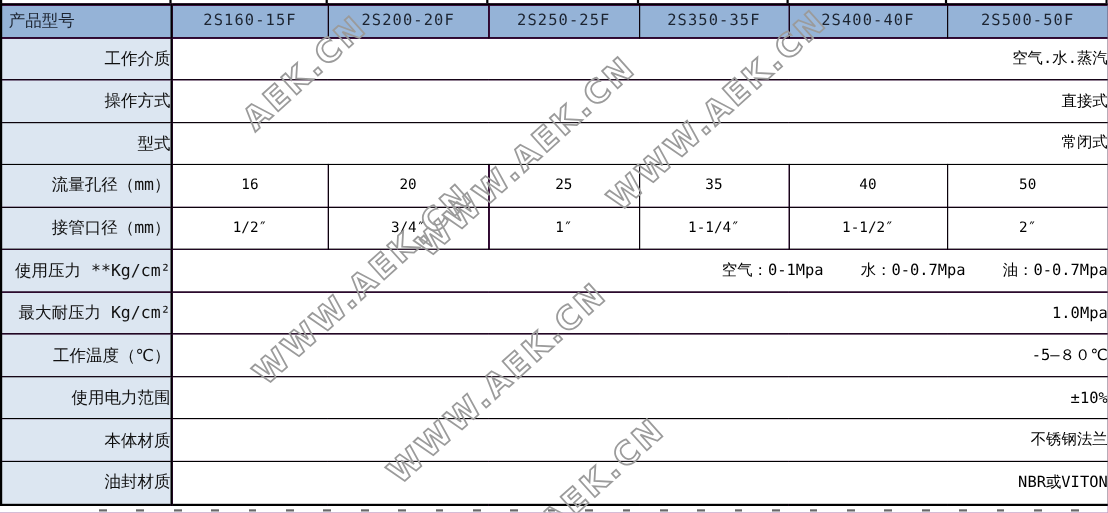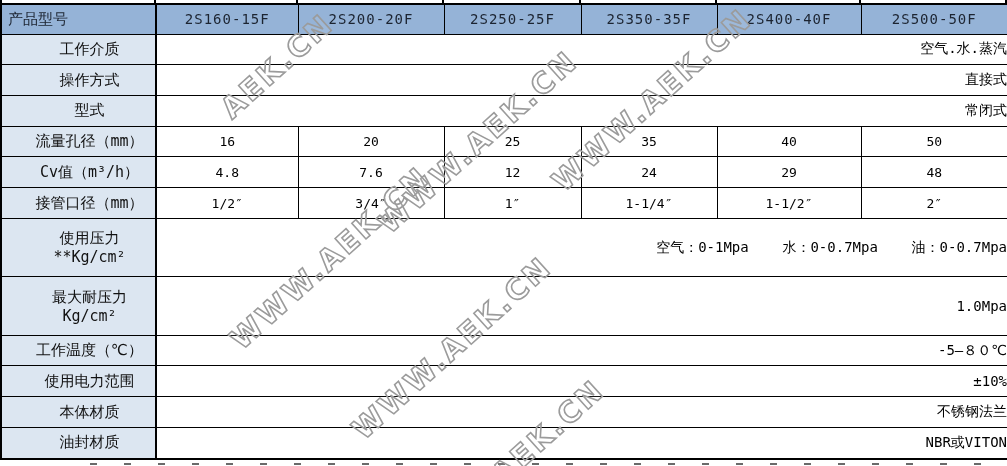--- a/index.html
+++ b/index.html
@@ -17,22 +17,22 @@
                border: 2px solid #000; }
   td, th { border: 1px solid #000; overflow: hidden; }
 
   thead tr { height: 30px; }
   th.model-head { background: #95b3d7; color: #1c2431; font-weight: normal;
                   font-size: 14px; text-align: center; letter-spacing: 1px; }
   th.corner { background: #95b3d7; color: #1c2431; font-weight: normal;
               font-size: 15px; text-align: left; padding-left: 6px;
               border-right: 2px solid #000; }
 
-  td.label-cell { background: #dce6f1; font-size: 15px; text-align: center;
-                  padding-left: 22px; border-right: 2px solid #000; color: #111; }
+  td.label-cell { background: #dce6f1; font-size: 15px; text-align: right;
+                  padding-left: 6px; border-right: 2px solid #000; color: #111; }
   td.value-cell { background: #fff; font-size: 13px; text-align: center; }
   td.merged-cell { background: #fff; font-size: 14px; text-align: right; white-space: pre; }
 
   
   .wm-layer { position: absolute; left: 0; top: 0; width: 1007px; height: 466px;
               pointer-events: none; z-index: 5; }
   .wm { position: absolute; font-family: "DejaVu Sans", "Liberation Sans", sans-serif;
         font-weight: bold; font-size: 29px; letter-spacing: 3px; white-space: nowrap;
         color: rgba(255,255,255,0.08);
         -webkit-text-stroke: 1.6px #9b9b9b; }
@@ -95,29 +95,20 @@
       <tr>
         <td class="label-cell">流量孔径（mm）</td>
         <td class="value-cell">16</td>
         <td class="value-cell">20</td>
         <td class="value-cell">25</td>
         <td class="value-cell">35</td>
         <td class="value-cell">40</td>
         <td class="value-cell">50</td>
       </tr>
       <tr>
-        <td class="label-cell">Cv值（m³/h）</td>
-        <td class="value-cell">4.8</td>
-        <td class="value-cell">7.6</td>
-        <td class="value-cell">12</td>
-        <td class="value-cell">24</td>
-        <td class="value-cell">29</td>
-        <td class="value-cell">48</td>
-      </tr>
-      <tr>
         <td class="label-cell">接管口径（mm）</td>
         <td class="value-cell">1/2″</td>
         <td class="value-cell">3/4″</td>
         <td class="value-cell">1″</td>
         <td class="value-cell">1-1/4″</td>
         <td class="value-cell">1-1/2″</td>
         <td class="value-cell">2″</td>
       </tr>
       <tr>
         <td class="label-cell">使用压力 **Kg/cm²</td>

